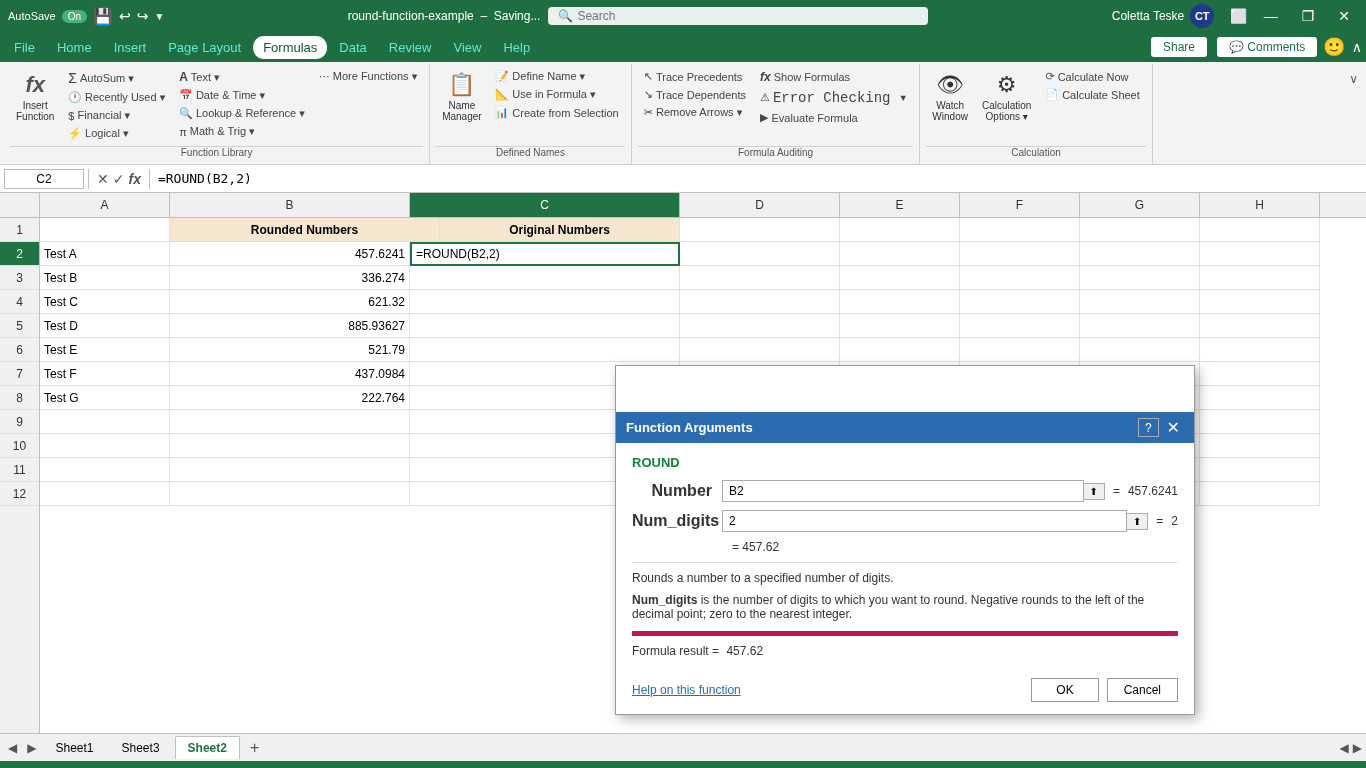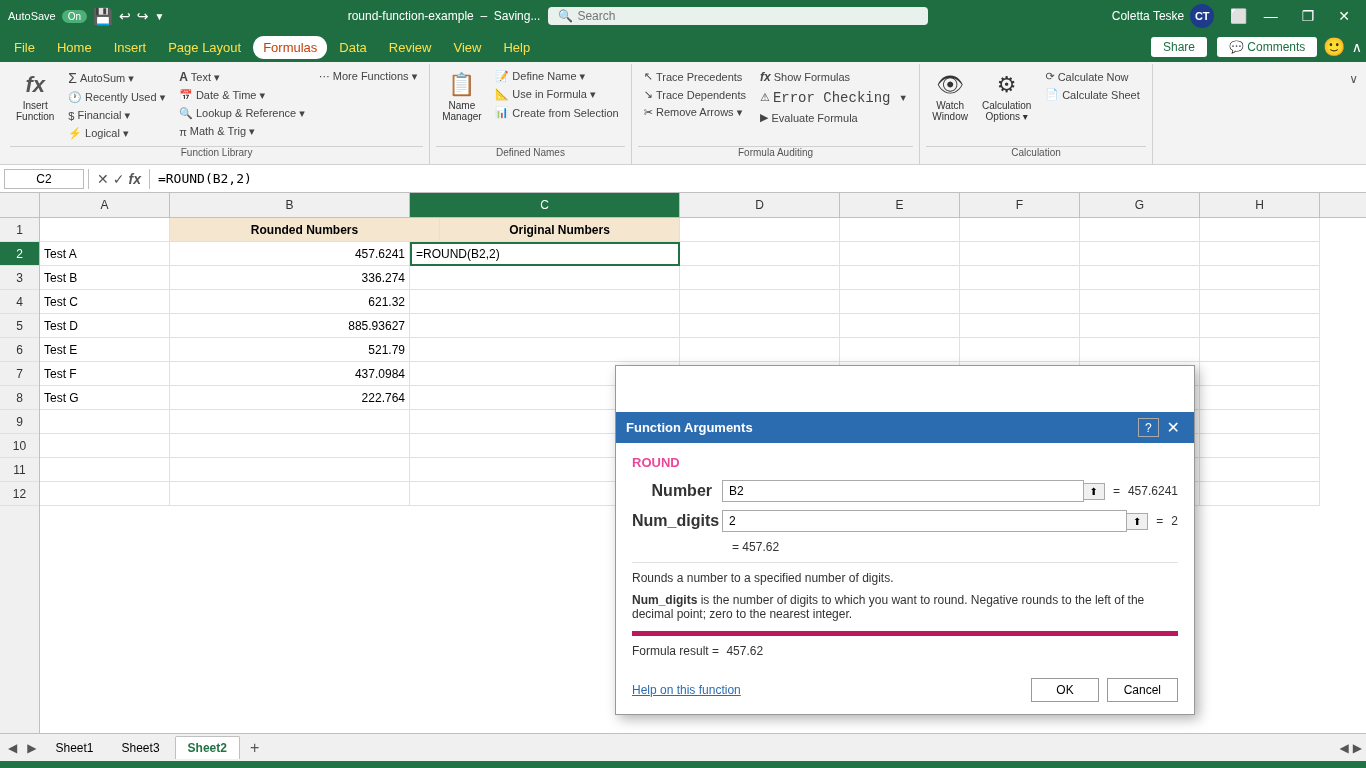--- a/index.html
+++ b/index.html
@@ -26,22 +26,22 @@
     
     #menu-bar {
       background: #1e6e42;
       height: 30px;
       display: flex;
       align-items: center;
       padding: 0 4px;
       color: white;
       gap: 2px;
     }
-    .menu-item { padding: 4px 10px; font-size: 13px; cursor: pointer; border-radius: 2px; color: #fde047; }
-    .menu-item.active { background: white; color: #c2410c; border-radius: 11px; }
+    .menu-item { padding: 4px 10px; font-size: 13px; cursor: pointer; border-radius: 2px; color: #5eead4; }
+    .menu-item.active { background: white; color: #14532d; border-radius: 11px; }
     .share-btn { background: #fff; color: #1e6e42; border: none; border-radius: 3px; padding: 3px 12px; font-size: 12px; cursor: pointer; margin-left: auto; }
     .comments-btn { background: #fff; color: #1e6e42; border: none; border-radius: 3px; padding: 3px 12px; font-size: 12px; cursor: pointer; margin-left: 4px; }
 
     
     #ribbon {
       background: #f3f3f3;
       border-bottom: 1px solid #d0d0d0;
       padding: 2px 4px 0 4px;
       display: flex;
       align-items: stretch;
@@ -217,21 +217,21 @@
       display: flex;
       align-items: center;
       justify-content: space-between;
       margin-top: 46px;
     }
     .dialog-title-text { font-size: 13px; font-weight: bold; }
     .dialog-title-btns { display: flex; gap: 4px; }
     .dialog-btn-small { background: none; border: 1px solid #aaa; color: white; padding: 1px 6px; cursor: pointer; font-size: 12px; }
     .dialog-close-btn { background: none; border: none; color: white; font-size: 16px; cursor: pointer; padding: 0 4px; }
     .dialog-body { padding: 12px 16px; }
-    .dialog-func-name { font-size: 13px; font-weight: bold; margin-bottom: 10px; color: #ec4899; }
+    .dialog-func-name { font-size: 13px; font-weight: bold; margin-bottom: 10px; color: #15803d; }
     .dialog-row { display: flex; align-items: center; margin-bottom: 8px; }
     .dialog-label { width: 90px; font-size: 16px; font-weight: bold; text-align: right; padding-right: 10px; color: #333; }
     .dialog-input-wrap { display: flex; align-items: center; flex: 1; }
     .dialog-input {
       flex: 1;
       border: 1px solid #aaa;
       padding: 3px 6px;
       font-size: 12px;
       outline: none;
     }

